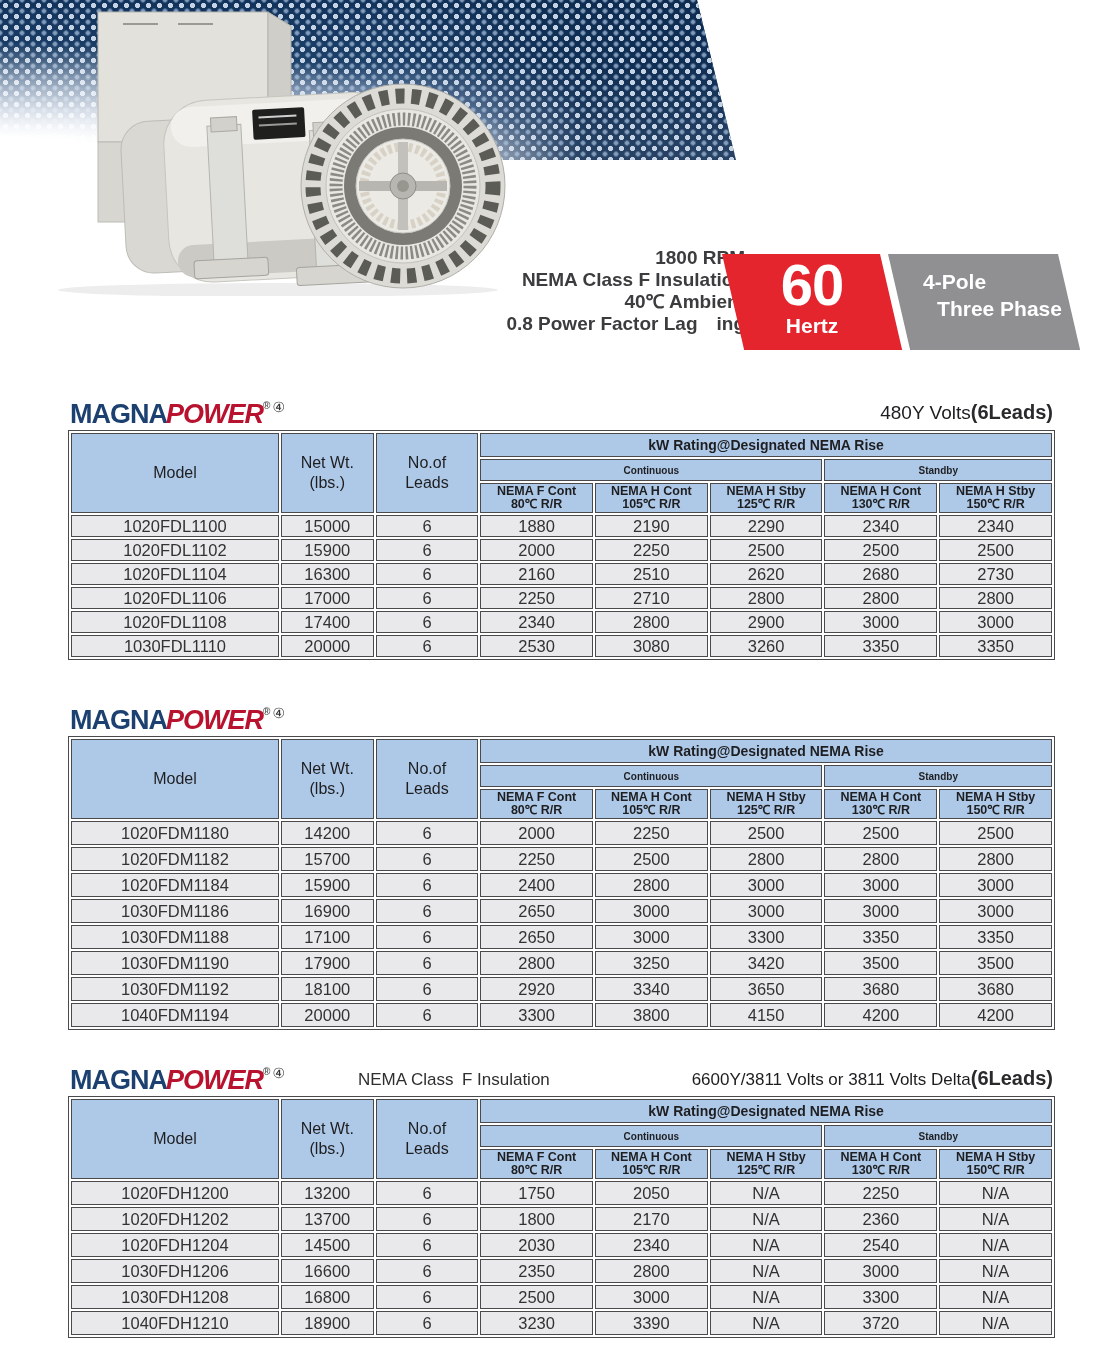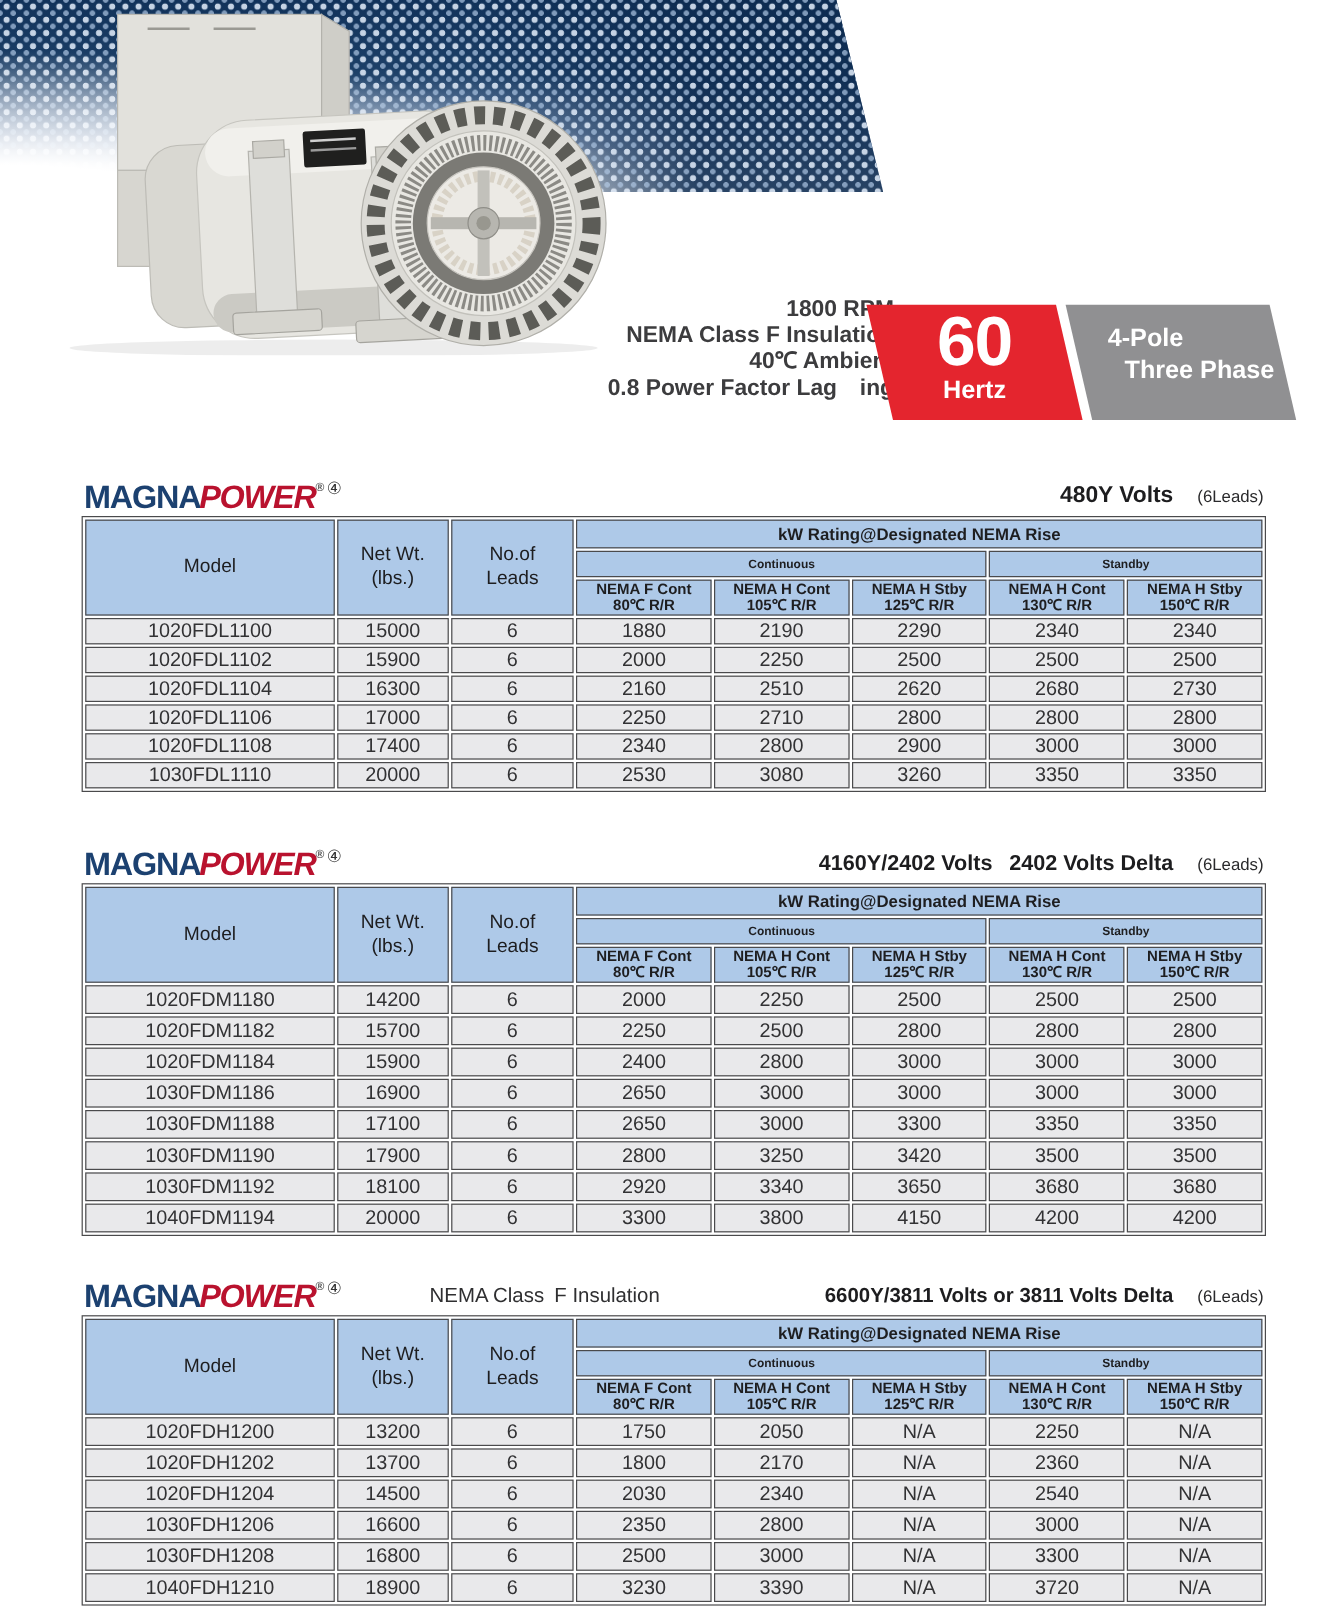--- a/index.html
+++ b/index.html
@@ -45,23 +45,23 @@
   .section{position:absolute; left:68px; width:987px;}
   .sec1{top:392px;} .sec2{top:698px;} .sec3{top:1058px;}
   .sec-head{position:relative; height:38px;}
   .logo{position:absolute; left:2px; bottom:2px; font-size:27px; font-weight:800;
         letter-spacing:-1px; white-space:nowrap; line-height:27px;}
   .logo .magna{color:var(--navy);}
   .logo .power{color:var(--lred); font-style:italic; margin-left:-1px;margin-top:20px;}
   .logo .reg{font-size:10px; color:#555; vertical-align:14px; letter-spacing:0;}
   .logo .mark{font-size:14px; color:#333; vertical-align:11px; letter-spacing:0; margin-left:2px; font-weight:400;}
   .sec-title{position:absolute; right:2px; bottom:6px; white-space:nowrap; color:#1d1d1f;}
-  .tbl-title{font-weight:bold;}
+  .tbl-title{font-weight:normal;}
   .sec1 .tbl-title{font-size:19px;} .sec2 .tbl-title{font-size:18px;} .sec3 .tbl-title{font-size:17px;}
-  .leads-note{font-weight:400; font-size:14px; margin-left:20px; color:#2a2a2c;}
+  .leads-note{font-weight:700; font-size:20px; margin-left:0; color:#2a2a2c;}
   .extra-label{position:absolute; left:290px; bottom:6px; font-size:17px; color:#2f2f31; white-space:nowrap;}
   
   .dtable-wrap{border:1px solid var(--border); background:#fff;}
   table.dtable{width:100%; border-collapse:separate; border-spacing:2px; table-layout:fixed;}
   .dtable th,.dtable td{border:1px solid var(--border); text-align:center; vertical-align:middle; padding:0; overflow:hidden;}
   .dtable thead th{background:var(--hblue); color:#1e1e20;}
   th.h-span{height:22px; font-size:14px; font-weight:bold;}
   th.h-group{height:20px; font-size:10px; font-weight:bold;}
   th.h-sub{height:28px; font-size:12.5px; line-height:13.5px; font-weight:bold;}
   th.h-side{font-size:16px; font-weight:400; line-height:20px;}
@@ -239,21 +239,20 @@
               <td>3350</td>
             </tr>
           </tbody>
         </table>
     </div>
   </div>
 
   <div class="section sec2">
     <div class="sec-head">
       <div class="logo"><span class="magna">MAGNA</span><span class="power">POWER</span><span class="reg">®</span><span class="mark">④</span></div>
-      <div class="sec-title"><span class="tbl-title">4160Y/2402 Volts  2402 Volts Delta</span><span class="leads-note">(6Leads)</span></div>
     </div>
     <div class="dtable-wrap">
       <table class="dtable rows-t">
           <colgroup>
             <col style="width: 21.5%;">
             <col style="width: 9.6%;">
             <col style="width: 10.6%;">
             <col style="width: 11.66%;">
             <col style="width: 11.66%;">
             <col style="width: 11.66%;">

